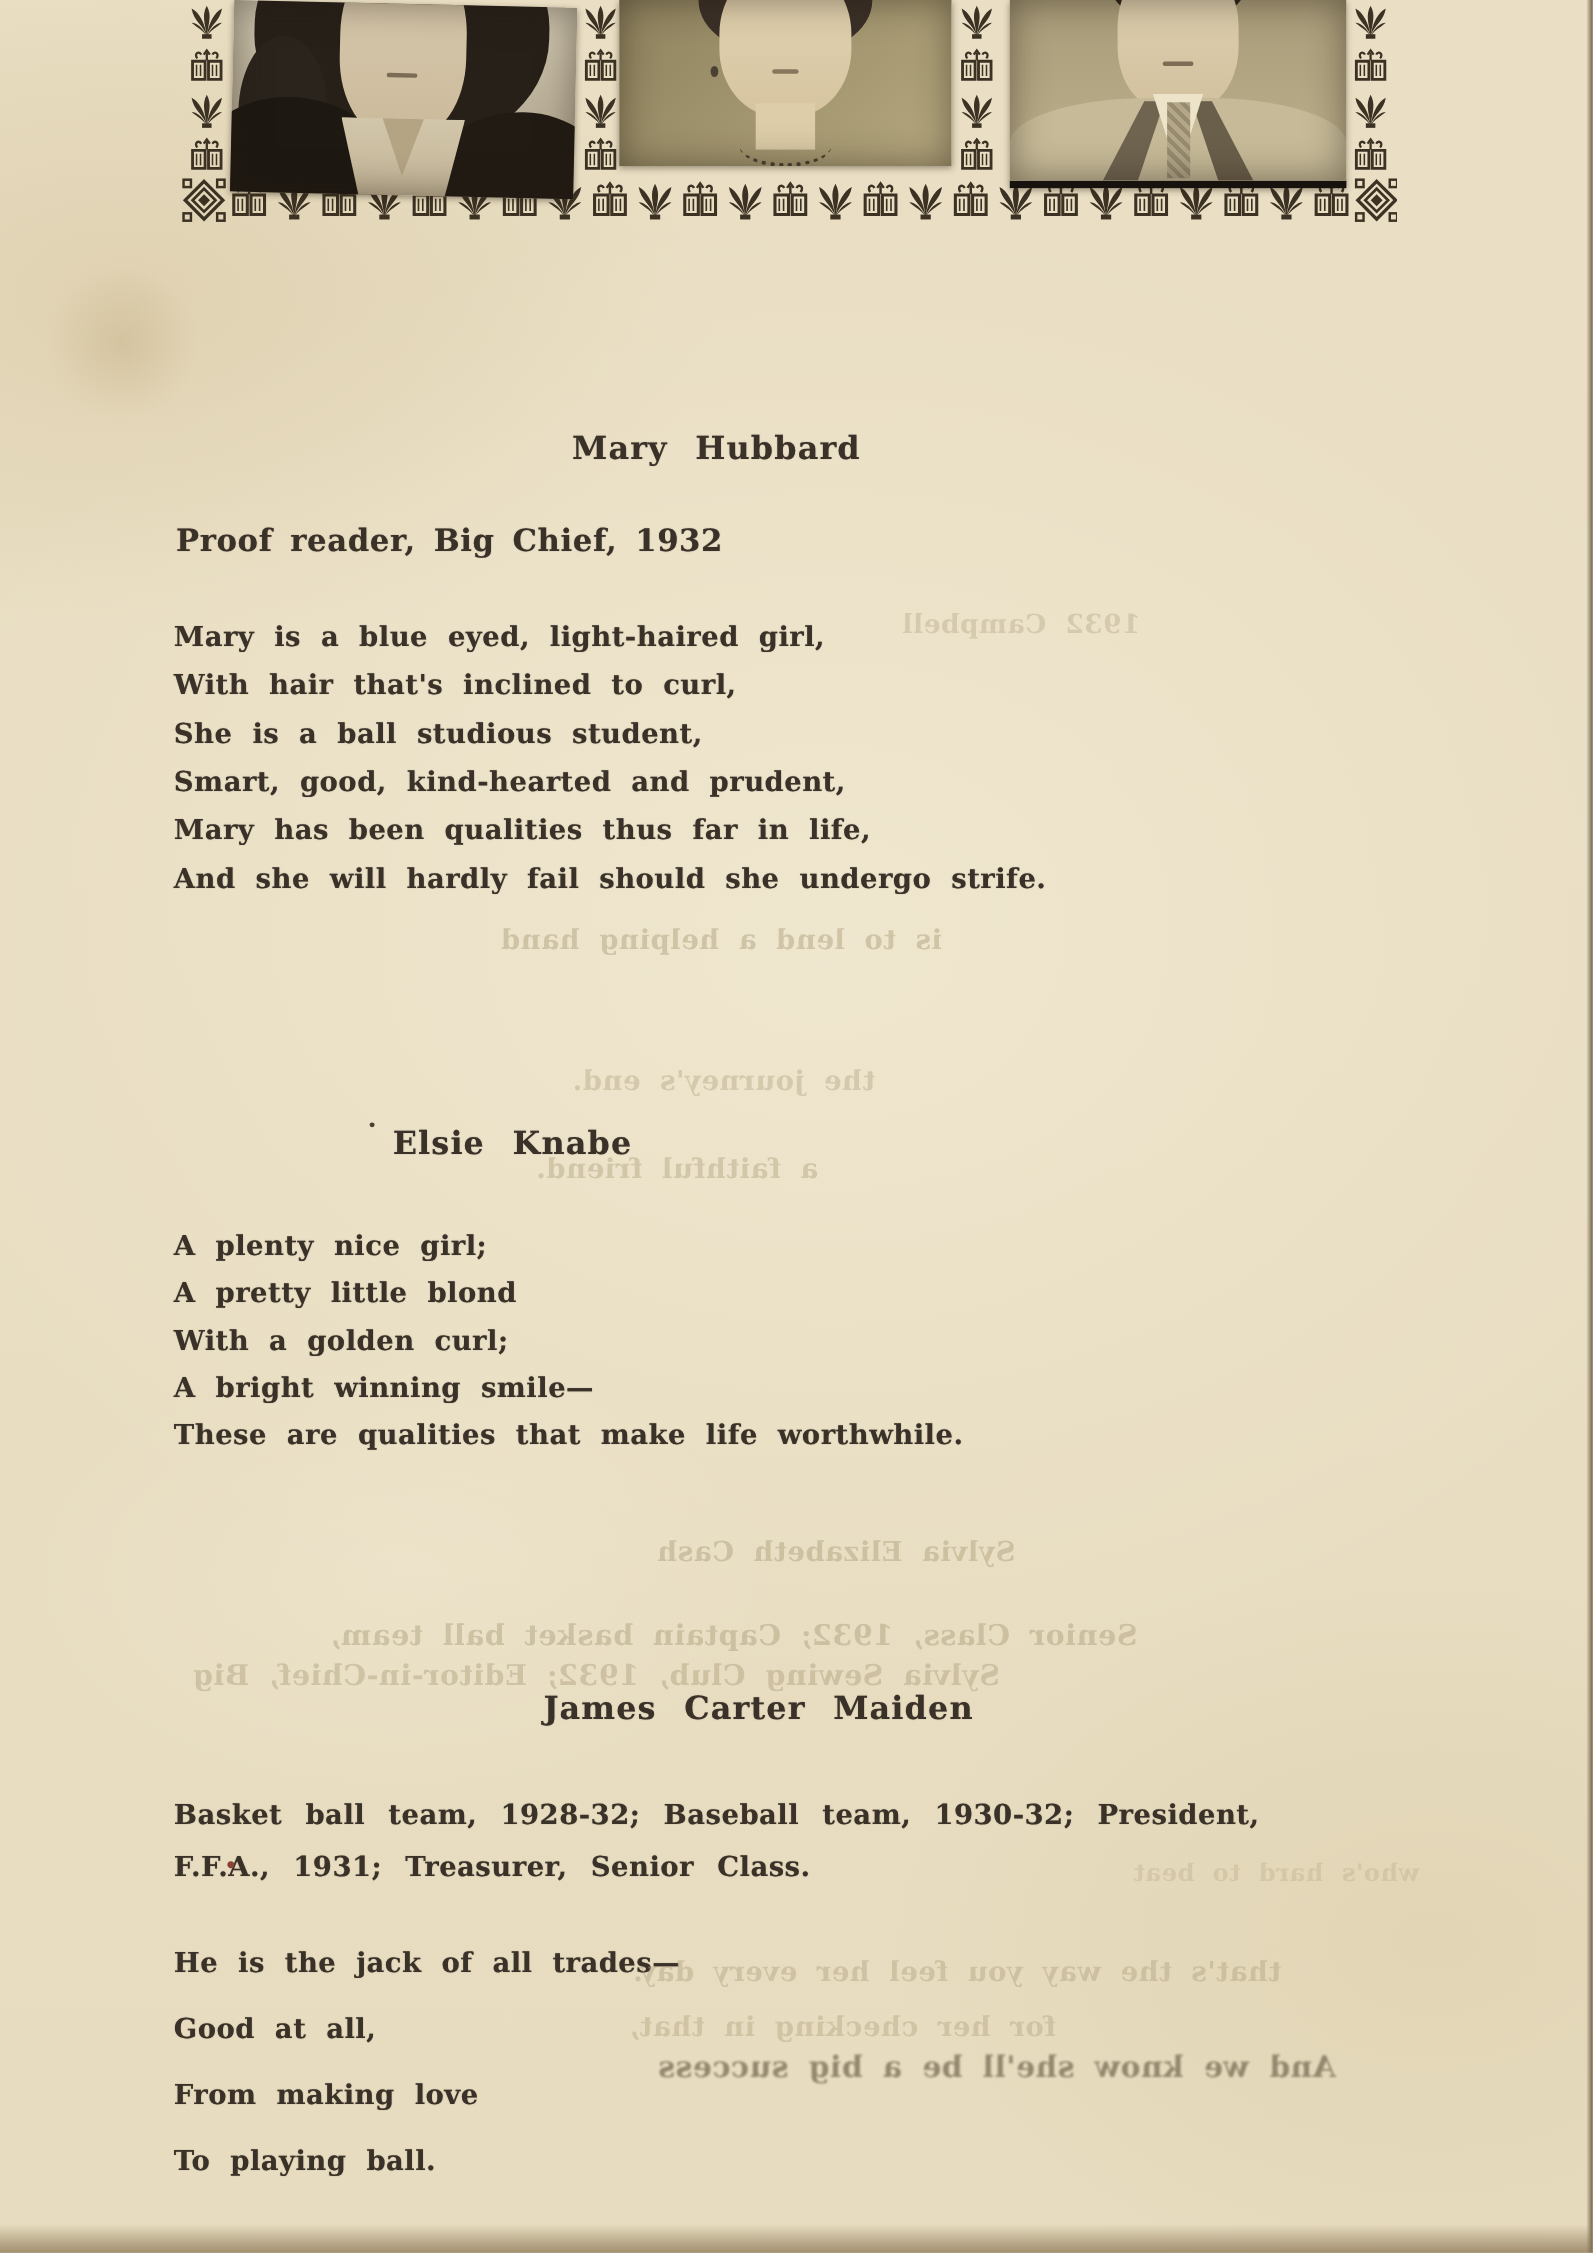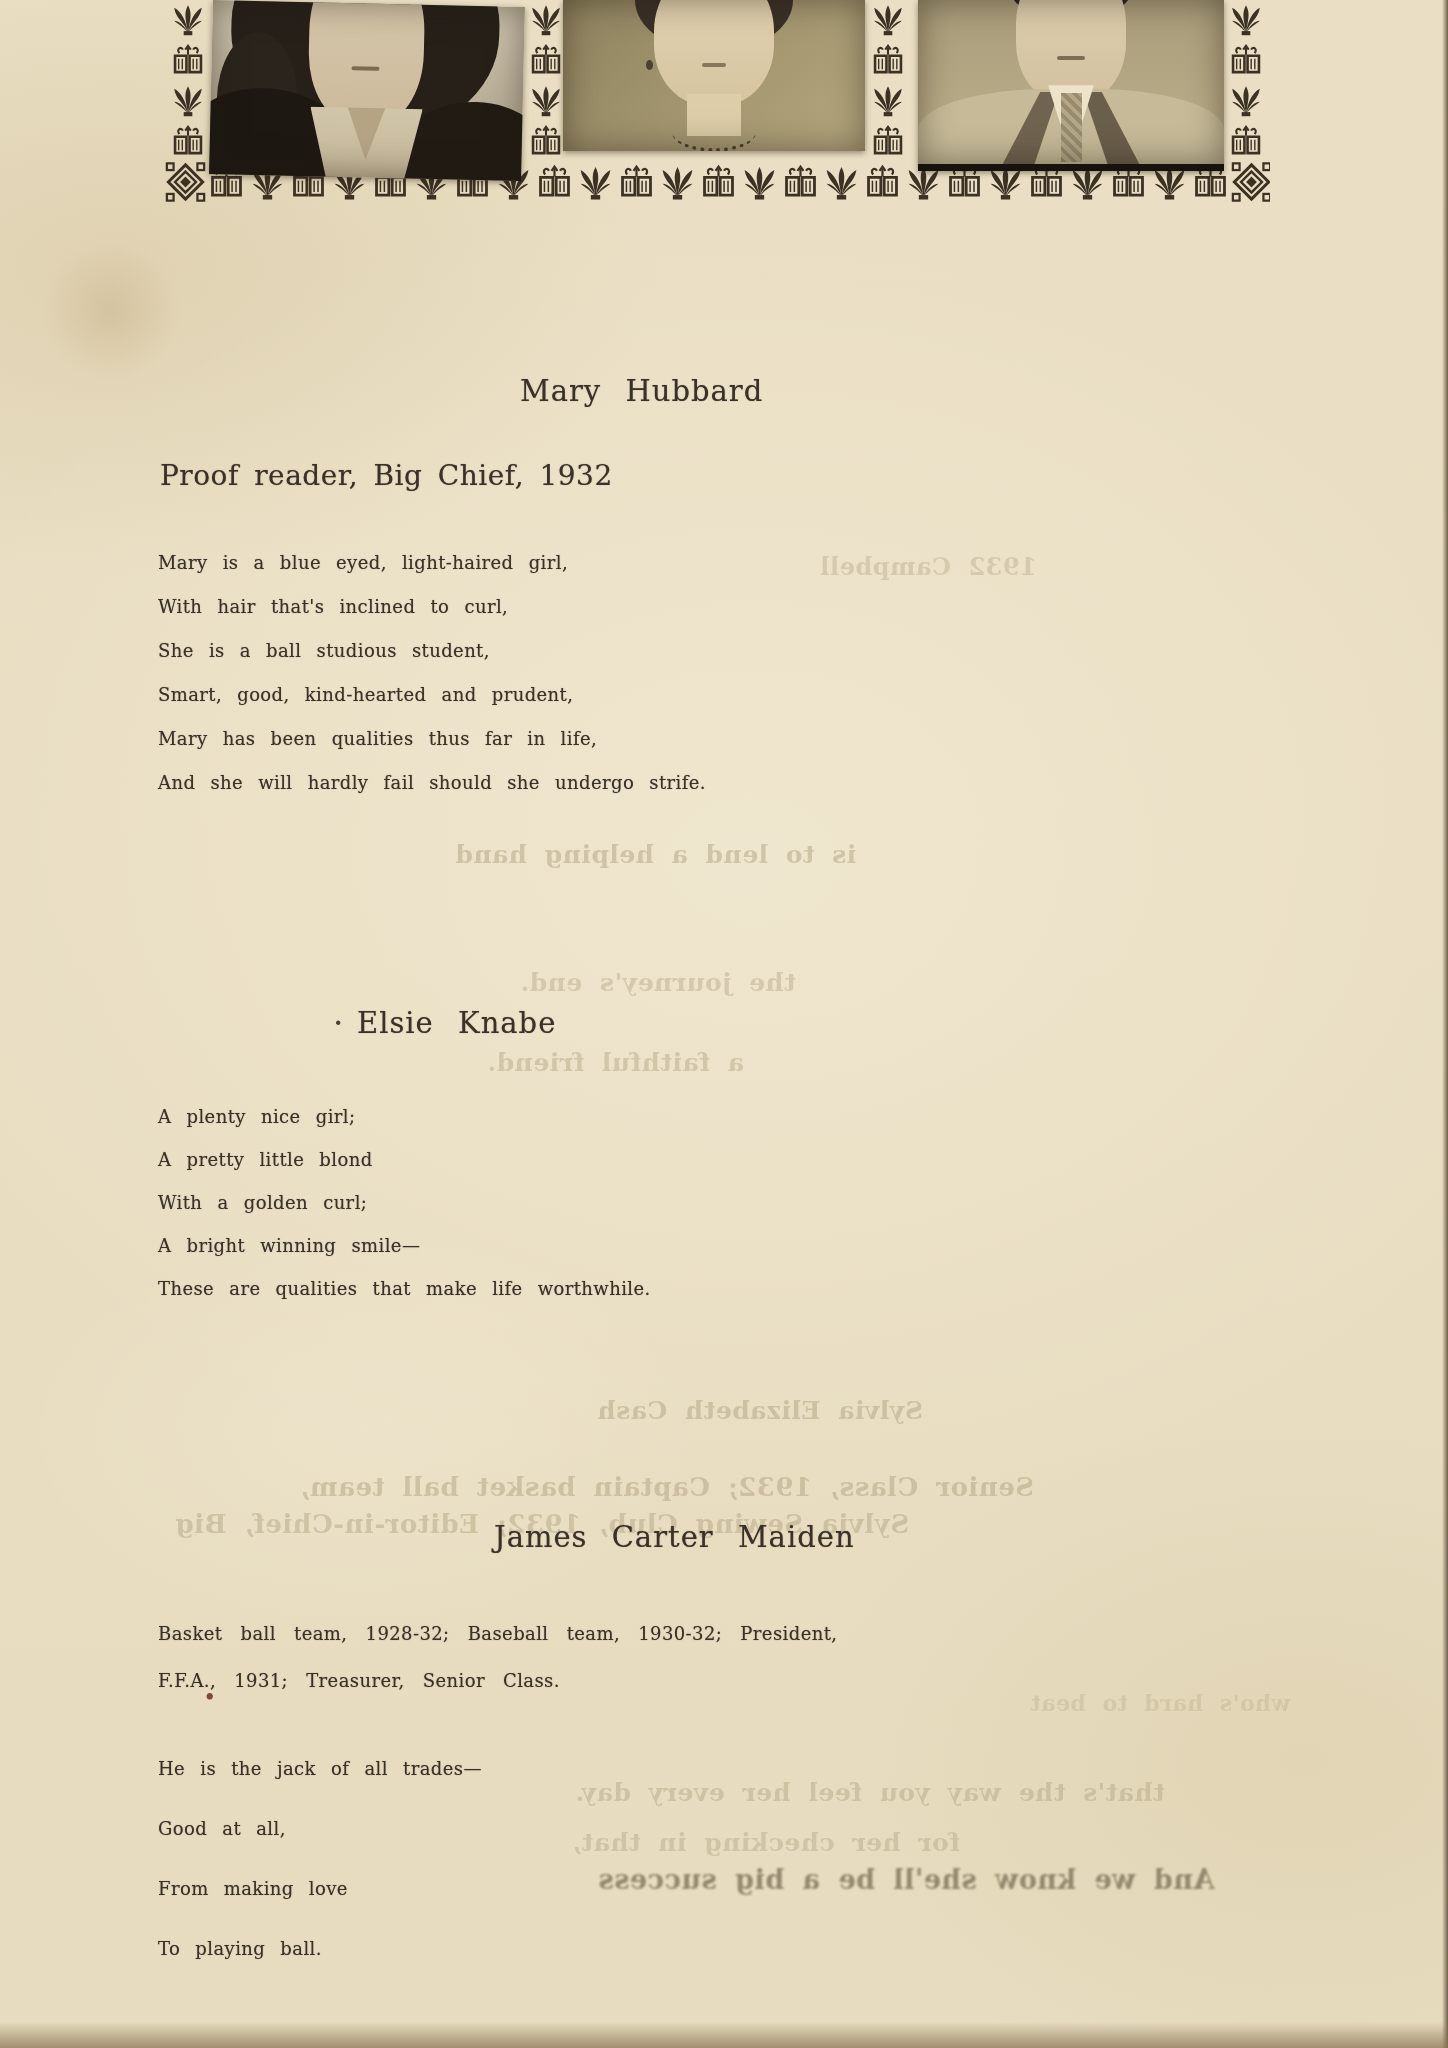--- a/index.html
+++ b/index.html
@@ -67,29 +67,29 @@
     clip-path:polygon(100% 0,55% 100%,0 100%,70% 0);}
   .ph3 .lapel-r{right:26%;top:56%;width:20%;height:50%;background:#6a5f4b;
     clip-path:polygon(0 0,30% 0,100% 100%,45% 100%);}
   .ph3 .shirt{left:42.5%;top:52%;width:15%;height:44%;background:#ece3c9;
     clip-path:polygon(0 0,100% 0,50% 100%);}
   .ph3 .tie{left:46.8%;top:57%;width:6.8%;height:42%;
     background:repeating-linear-gradient(45deg,#978c6f 0 4px,#b3a788 4px 8px);}
   .vignette{left:0;top:0;width:100%;height:100%;box-shadow:inset 0 0 34px rgba(35,26,16,.5);}
 
   
-  .h,.sub,.poem,.acts{position:absolute;font-weight:400;white-space:nowrap;
-    text-shadow:0 0 1px rgba(58,49,40,.5);}
+  .h,.sub,.poem,.acts{position:absolute;font-weight:700;white-space:nowrap;
+    text-shadow:0 0 1px rgba(58,49,40,.5);margin-top:16px;}
   .h{font-size:29px;letter-spacing:1px;word-spacing:14px;}
   #h0{left:520px;top:374px;}
   #h1{left:357px;top:1006px;}
   #h2{left:494px;top:1520px;z-index:2;}
   .sub{font-size:28px;letter-spacing:.5px;word-spacing:6px;}
   #sub0{left:160px;top:459px;}
-  .poem,.acts{font-size:18px;letter-spacing:.4px;word-spacing:9px;}
+  .poem,.acts{font-size:25px;letter-spacing:.4px;word-spacing:9px;}
   #poem0{left:158px;top:541px;line-height:44px;}
   #poem1{left:158px;top:1095px;line-height:43px;}
   #poem2{left:158px;top:1739px;line-height:60px;}
   .acts{word-spacing:12px;}
   #acts{left:158px;top:1610px;line-height:47px;}
 
   
   .ghost{position:absolute;font-weight:700;white-space:nowrap;color:#b2a482;
     transform:scaleX(-1);filter:blur(.7px);letter-spacing:.5px;word-spacing:8px;z-index:1;}
   .ghost.dark{color:#857a61;filter:blur(.9px);}

